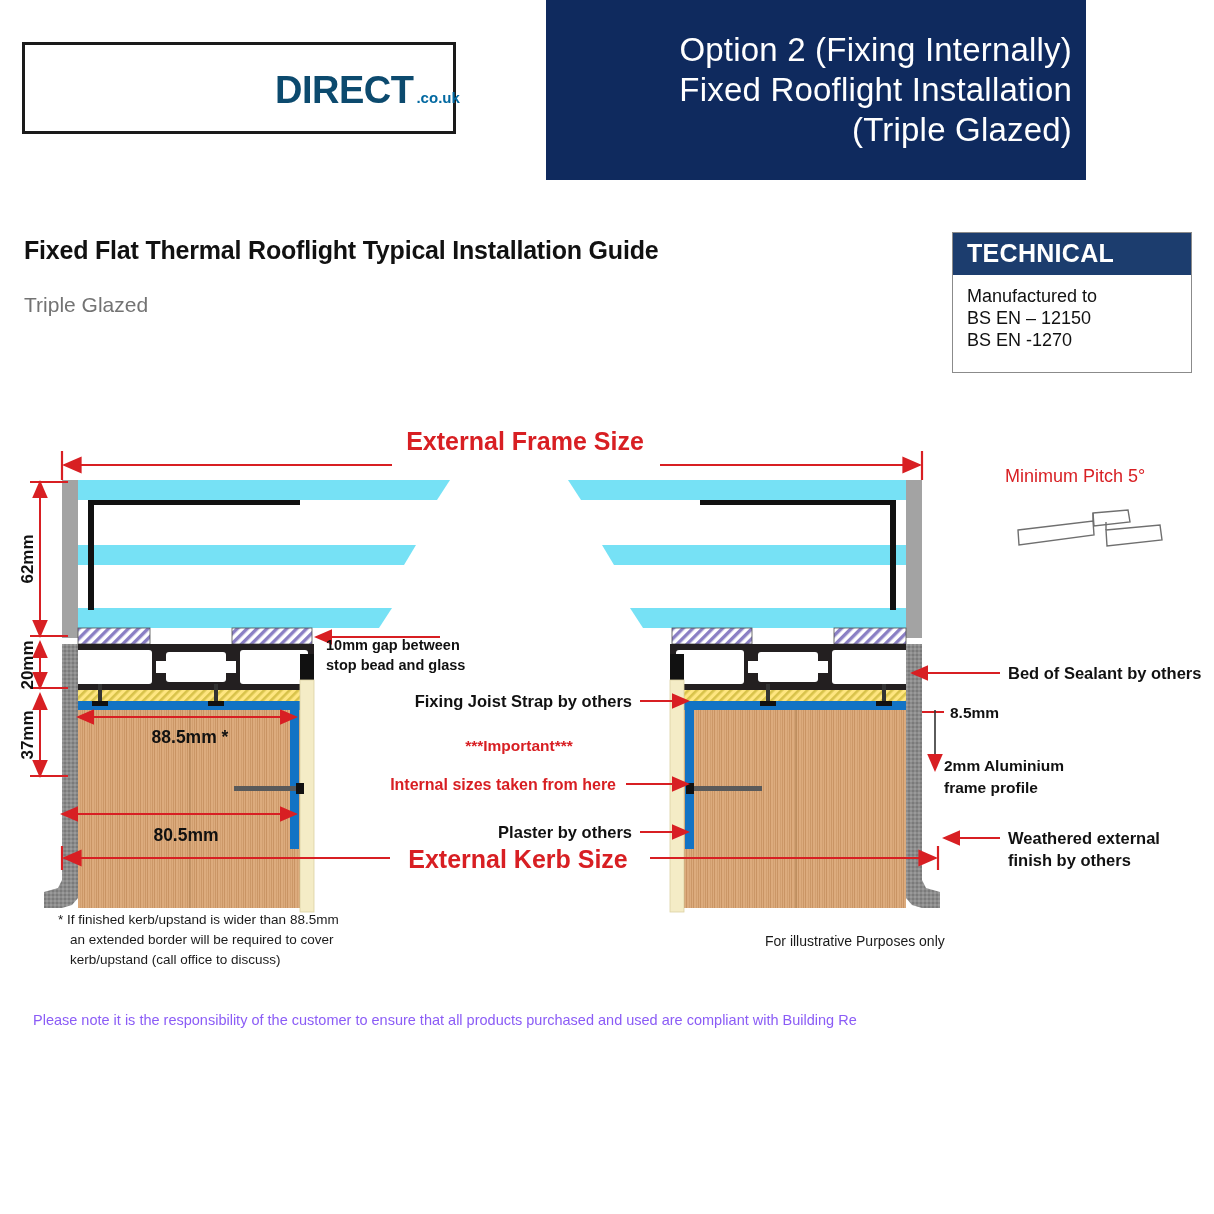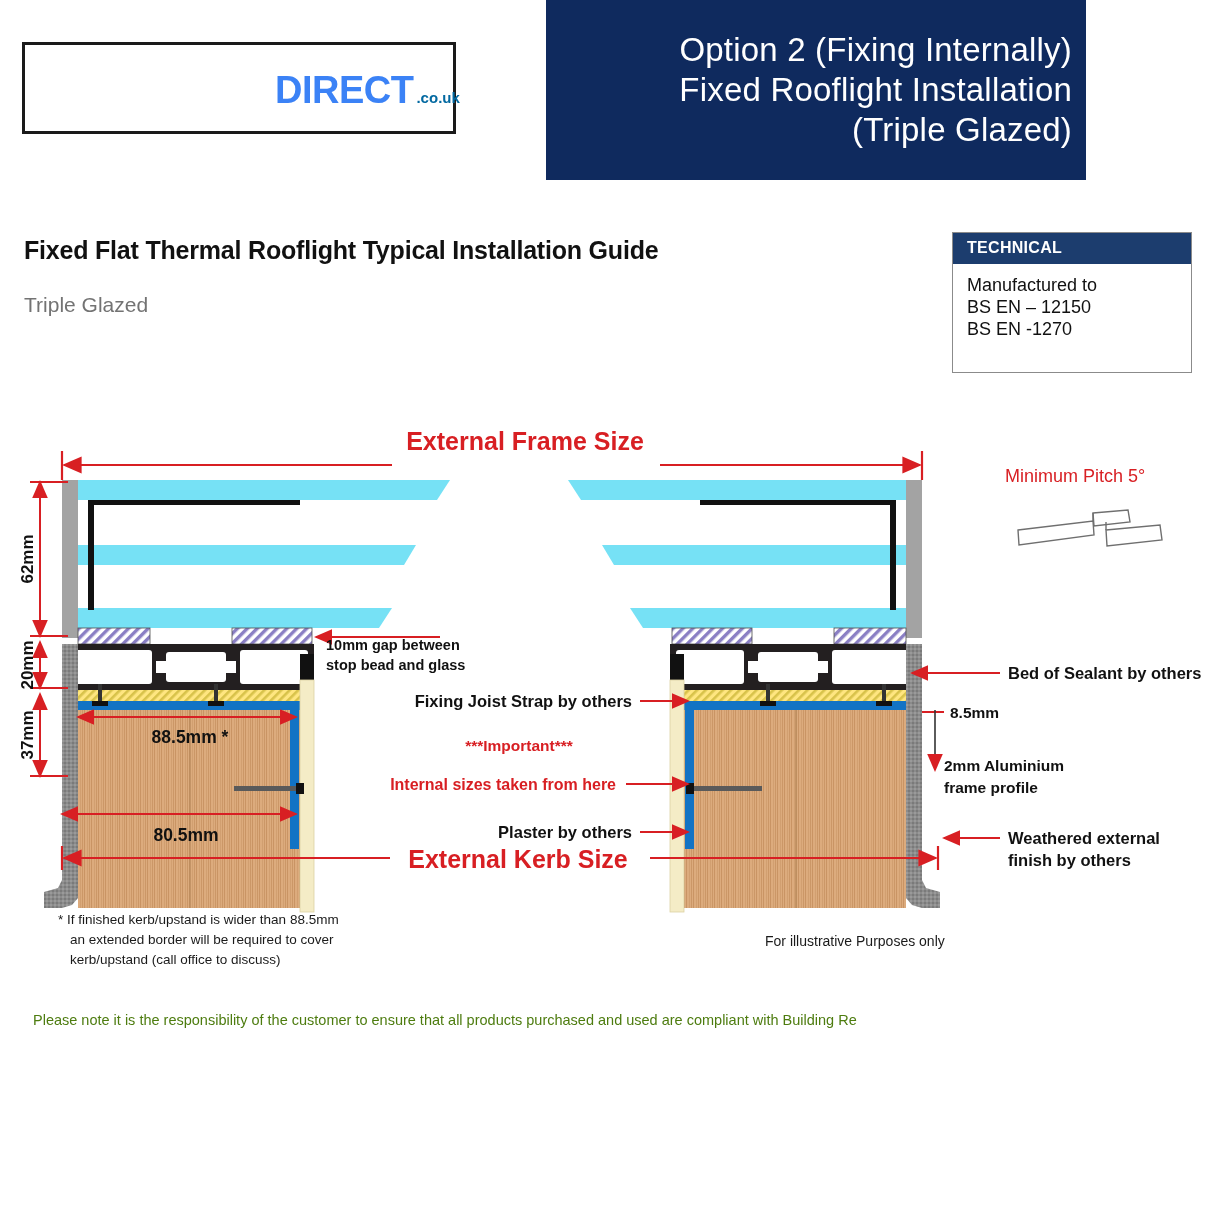--- a/index.html
+++ b/index.html
@@ -30,56 +30,56 @@
     display:flex;align-items:center;justify-content:center;
   }
   .logo-grad span{
     color:#ffffff;font-size:37px;letter-spacing:1px;font-weight:400;
     font-family:"Liberation Sans", sans-serif;
   }
   .logo-right{
     position:absolute;left:250px;top:6px;height:78px;
     display:flex;align-items:center;
   }
-  .logo-right .direct{color:#3b82f6;font-size:38px;font-weight:bold;letter-spacing:-.5px;}
+  .logo-right .direct{color:#0c4a6e;font-size:38px;font-weight:bold;letter-spacing:-.5px;}
   .logo-right .couk{color:#0369a1;font-size:15px;font-weight:bold;margin-left:3px;margin-top:14px;}
 
   
   .doc-title{
     position:absolute;left:24px;top:236px;font-size:25px;font-weight:bold;color:#111;
     letter-spacing:-.2px;white-space:nowrap;
   }
   .doc-sub{
     position:absolute;left:24px;top:293px;font-size:21px;color:#737373;white-space:nowrap;
   }
   
   .tech-box{
     position:absolute;left:952px;top:232px;width:240px;height:141px;
     border:1px solid #8b8b8b;background:#fff;box-sizing:border-box;
   }
   .tech-head{
-    background:#1c3d6e;color:#fff;font-size:16px;font-weight:bold;
+    background:#1c3d6e;color:#fff;font-size:25px;font-weight:bold;
     padding:6px 22px 7px 14px;letter-spacing:.3px;
   }
   .tech-body{padding:10px 0 0 14px;}
   .tech-body div{font-size:18px;color:#111;line-height:22px;}
 
   
   #diagram{position:absolute;left:0;top:418px;width:1214px;height:560px;}
 
   
   .note-star{
     position:absolute;left:58px;top:910px;font-size:13.5px;color:#1a1a1a;line-height:20px;
   }
   .note-star .l2,.note-star .l3{padding-left:12px;}
   .illus{
     position:absolute;left:765px;top:933px;font-size:14px;color:#1a1a1a;
   }
   .disclaimer{
-    position:absolute;left:33px;top:1012px;font-size:14.5px;color:#4d7c0f;white-space:nowrap;
+    position:absolute;left:33px;top:1012px;font-size:14.5px;color:#8b5cf6;white-space:nowrap;
   }
 </style>
 </head>
 <body>
 
 <div class="header-band">
   <div class="hline">Option 2 (Fixing Internally)</div>
   <div class="hline">Fixed Rooflight Installation</div>
   <div class="hline">(Triple Glazed)</div>
 </div>

